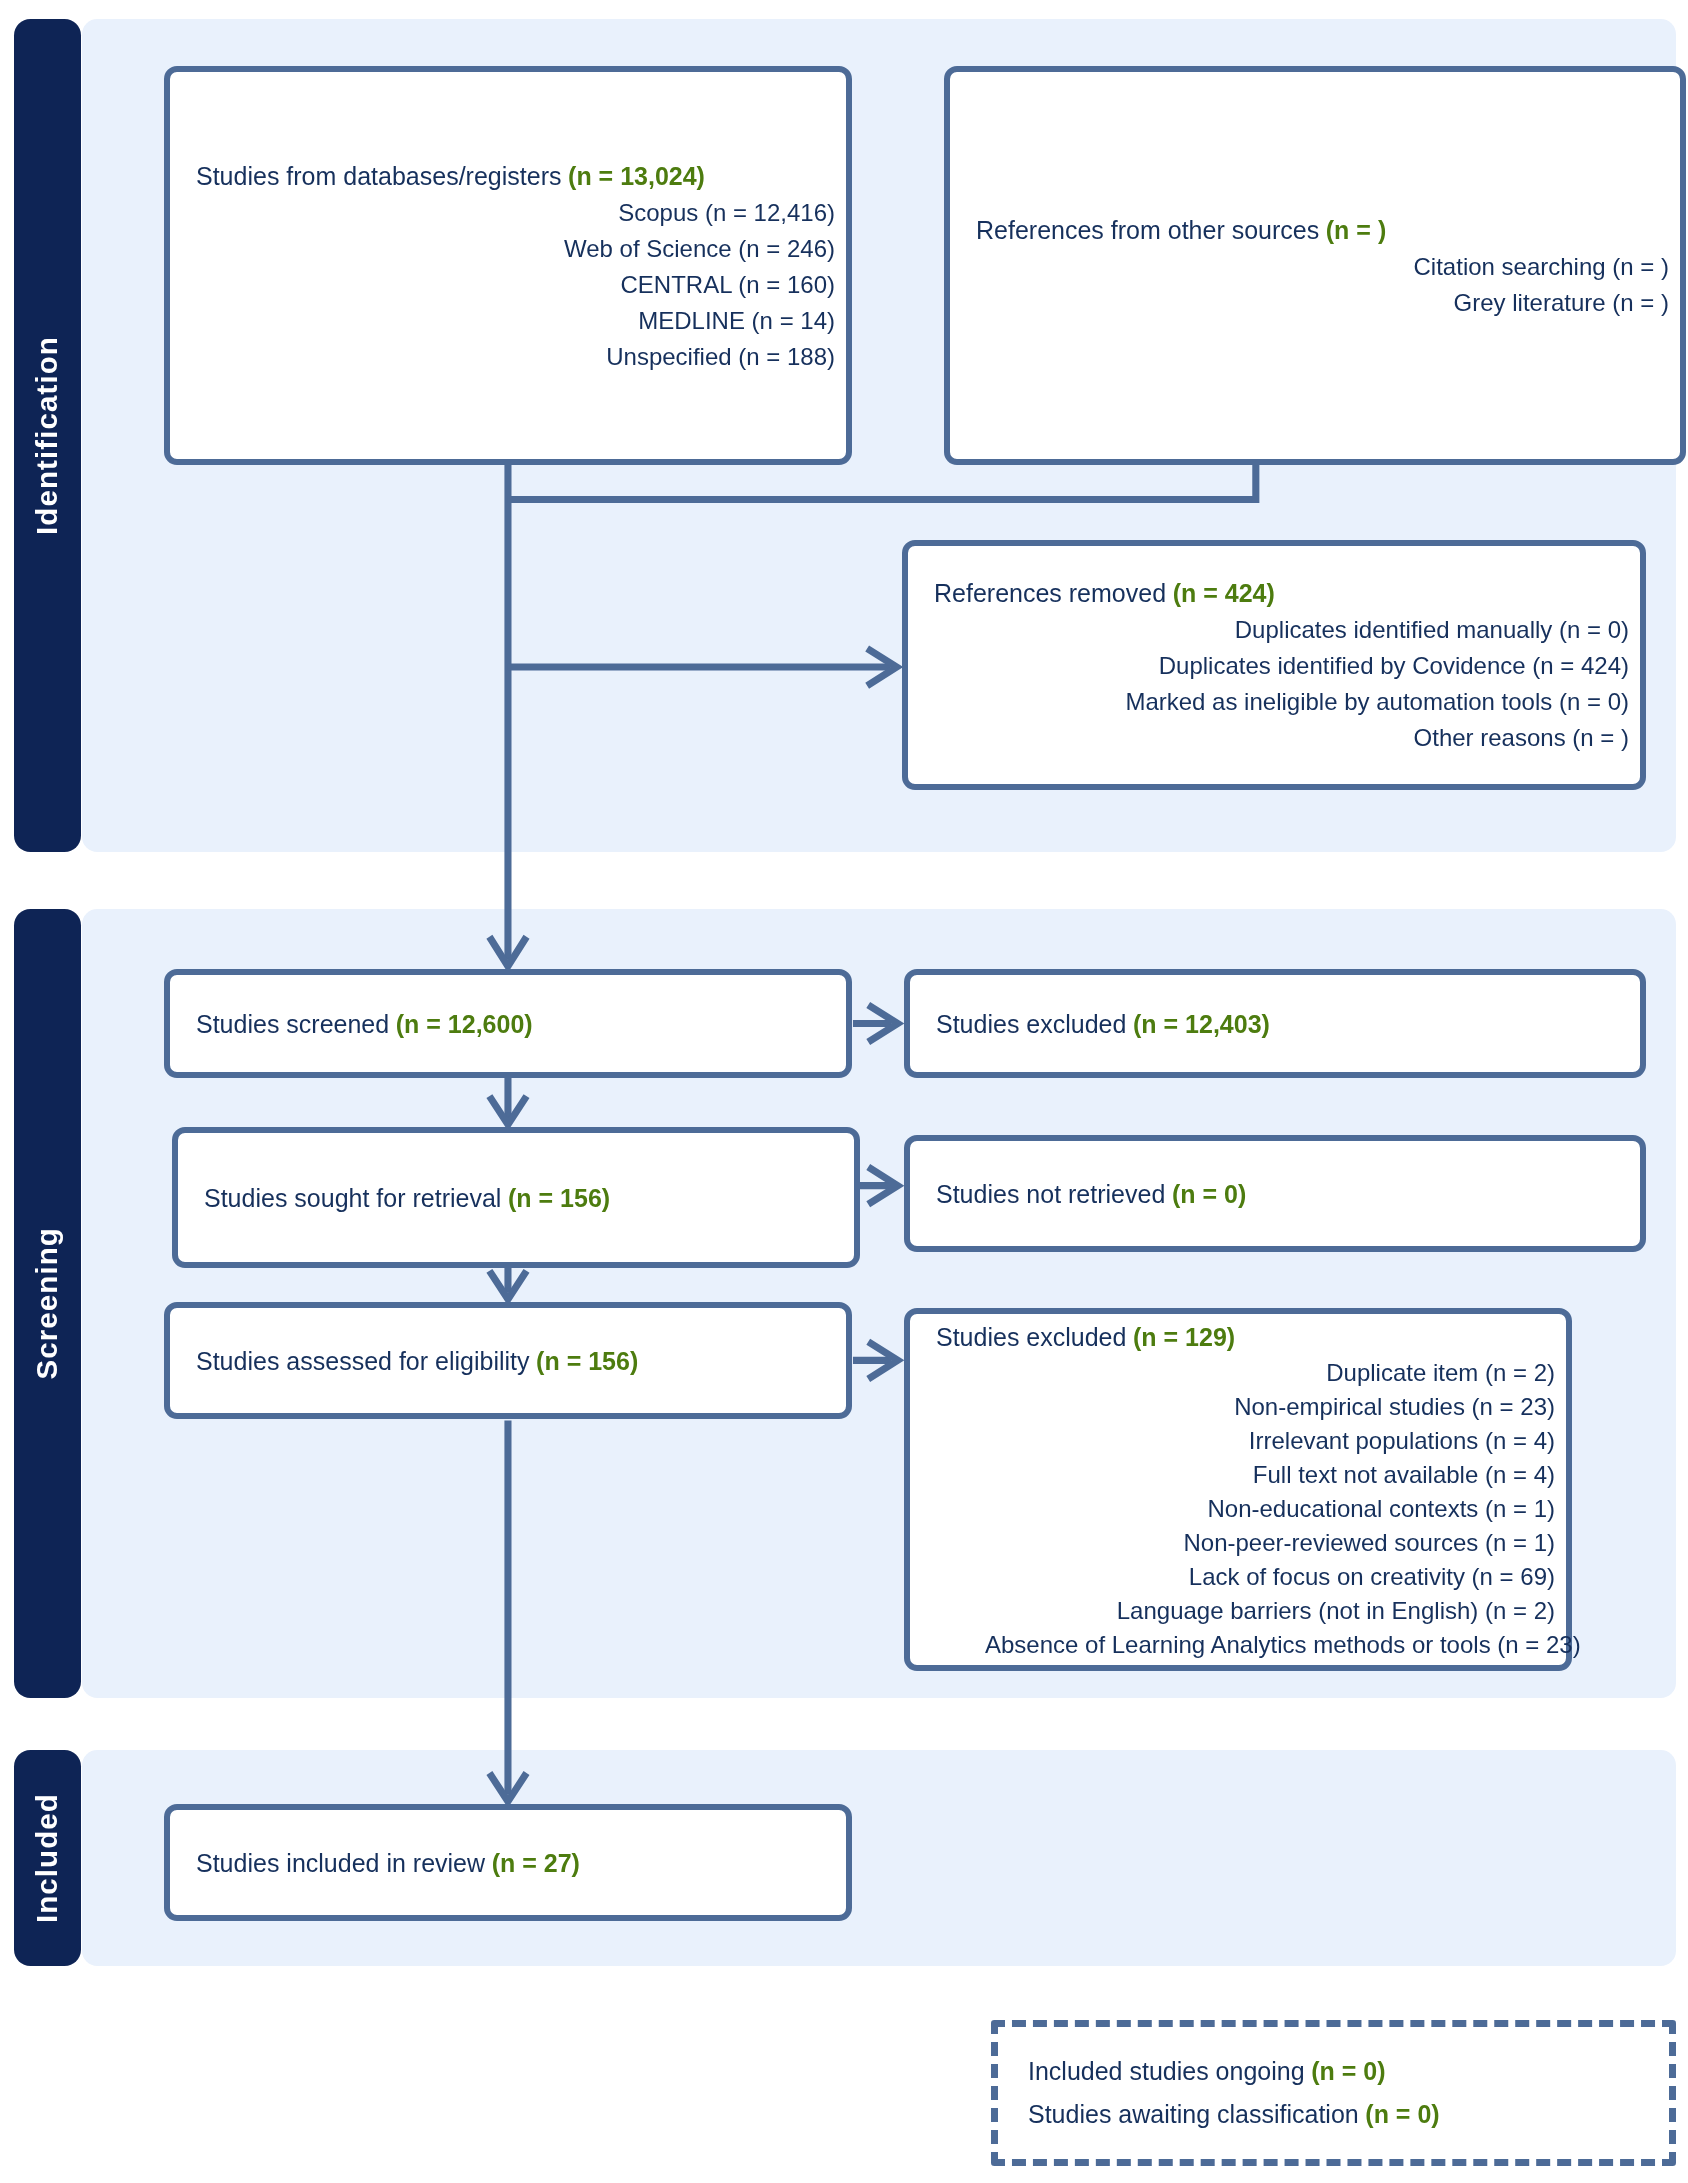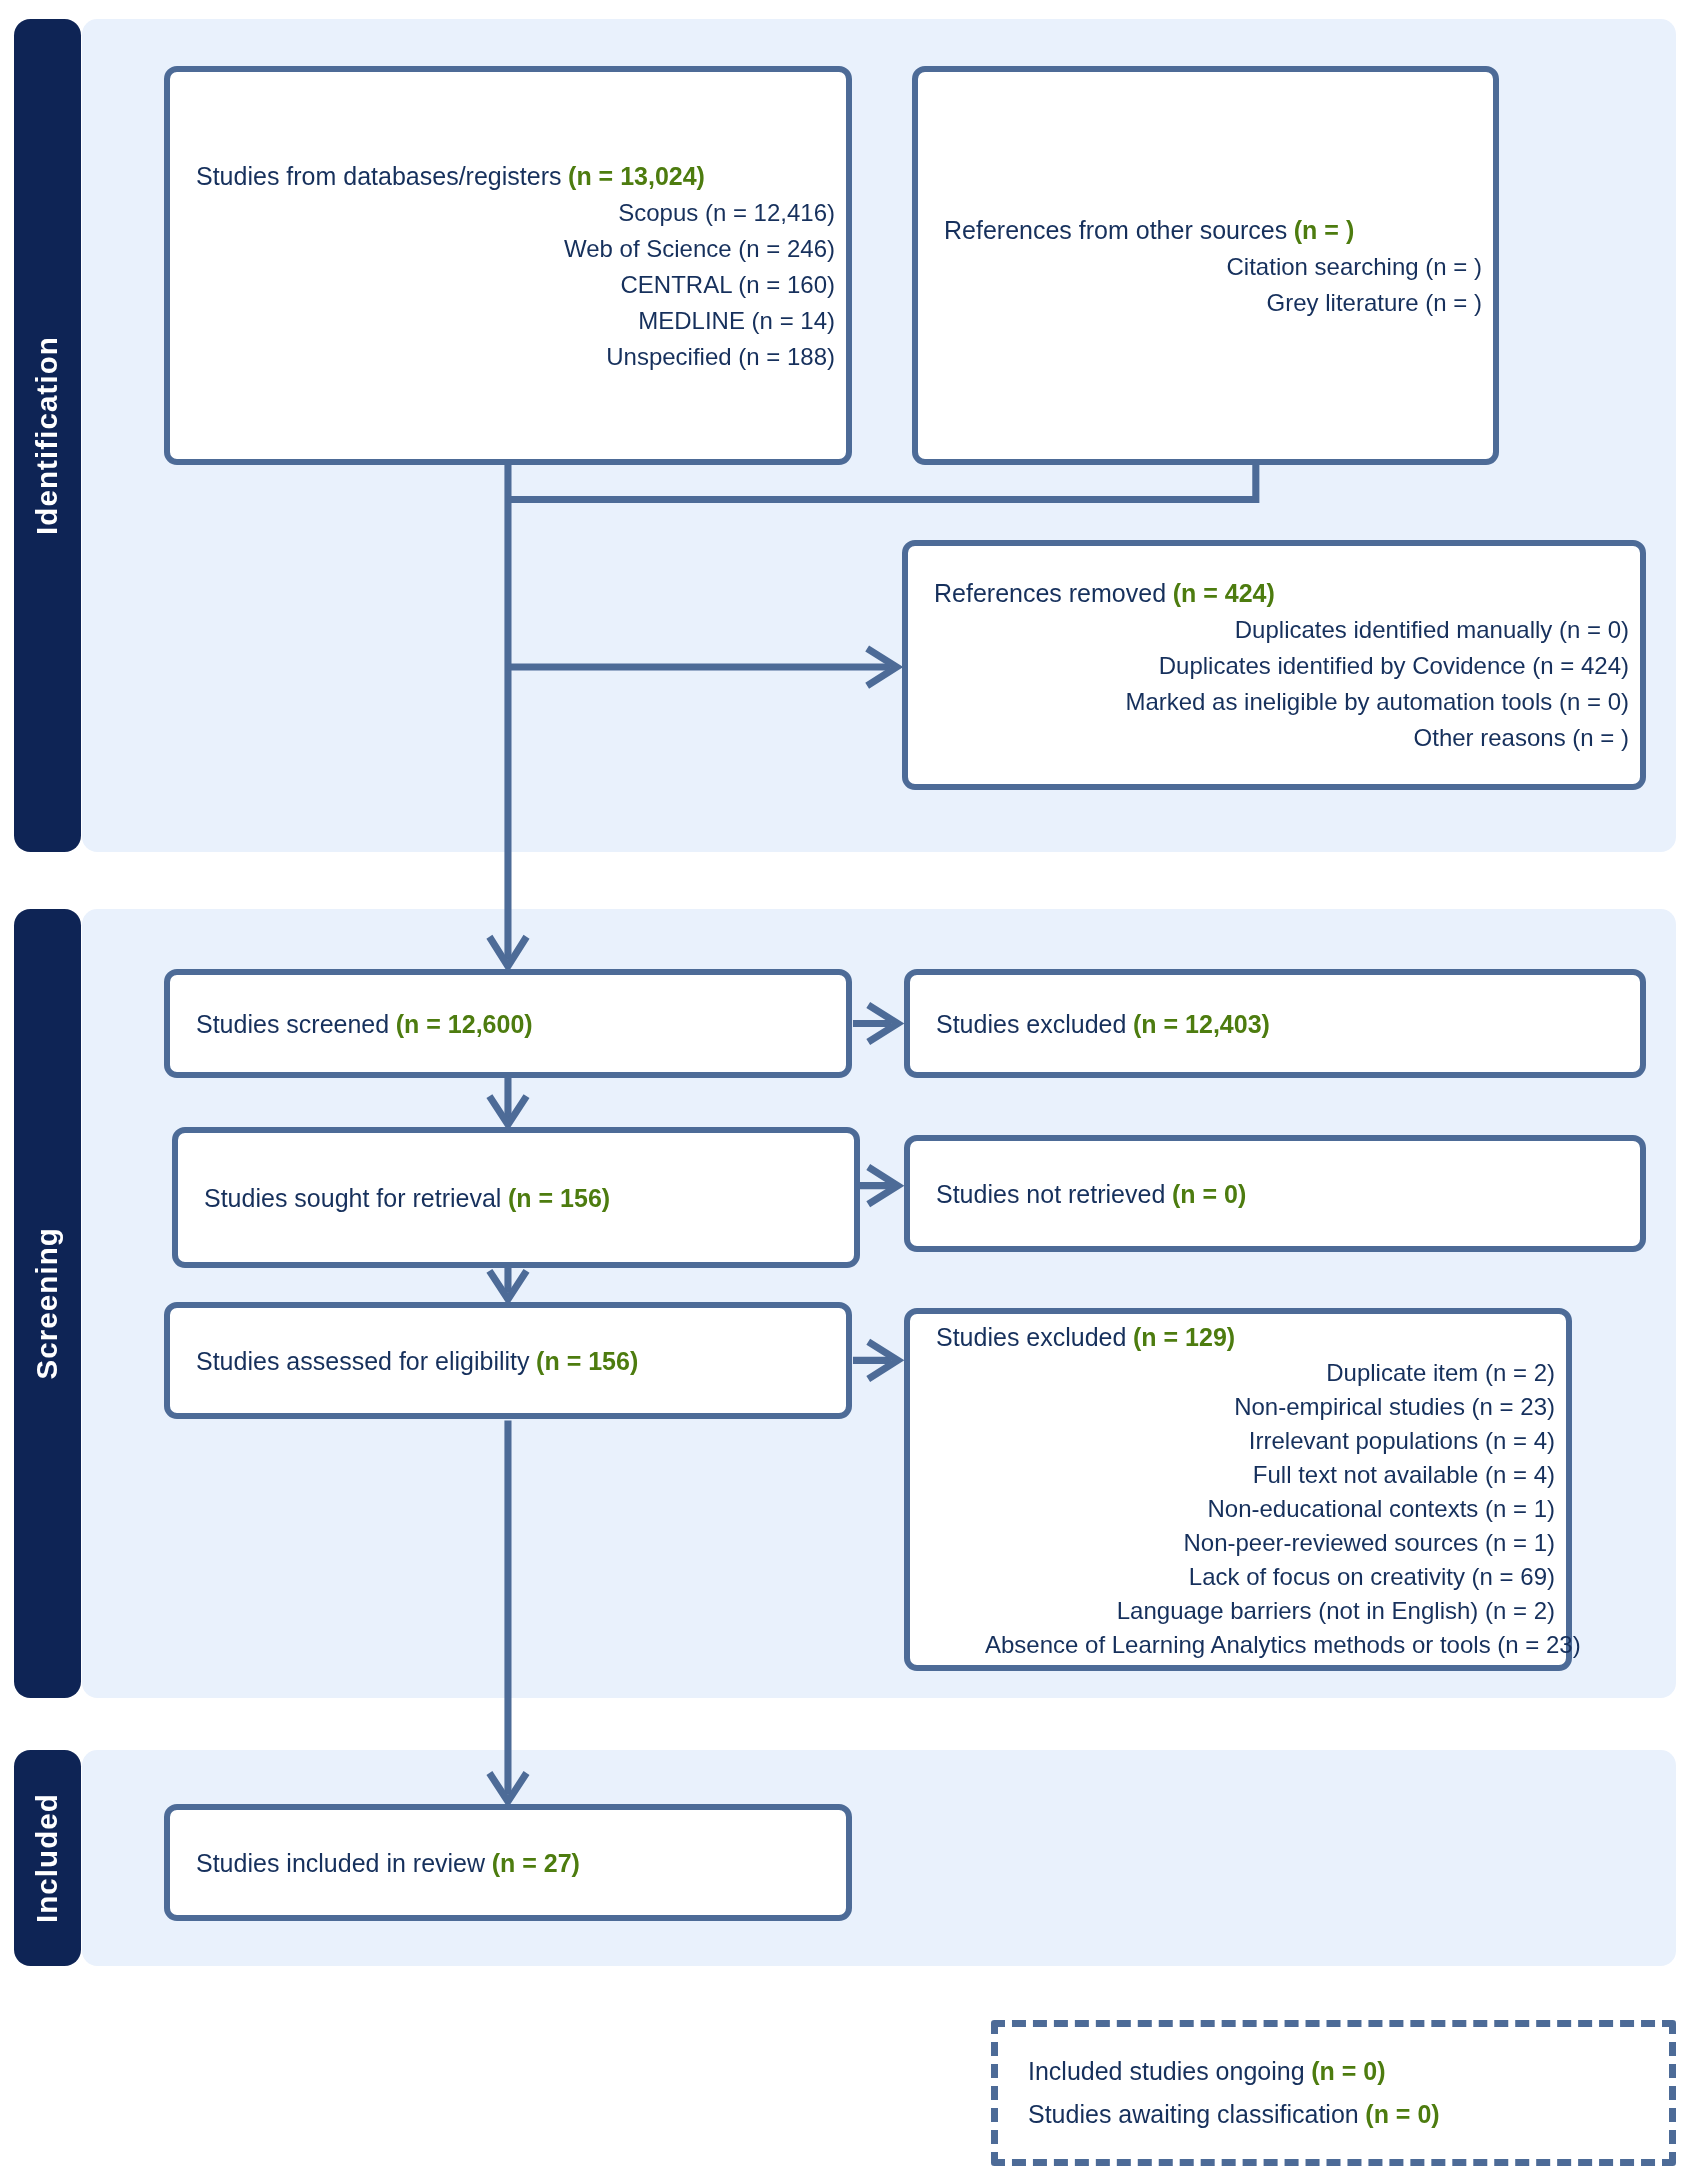--- a/index.html
+++ b/index.html
@@ -80,21 +80,21 @@
   .sub-item {
     font-size: 24px;
     line-height: 36px;
     margin-left: 49px;
     white-space: nowrap;
     text-align: right;
   }
   .tight .sub-item { line-height: 34px; }
 
   #box-databases   { left: 164px;  top: 66px;  width: 688px; height: 399px; }
-  #box-other       { left: 912px; top: 66px;  width: 587px; height: 399px; }
+  #box-other       { left: 944px; top: 66px;  width: 742px; height: 399px; }
   #box-removed     { left: 902px; top: 540px;  width: 744px; height: 250px; }
   #box-screened    { left: 164px;  top: 969px; width: 688px; height: 109px; }
   #box-excluded1   { left: 904px; top: 969px; width: 742px; height: 109px; }
   #box-sought      { left: 172px;  top: 1127px; width: 688px; height: 141px; }
   #box-notretrieved{ left: 904px; top: 1127px; width: 742px; height: 117px; margin-top: 8px; }
   #box-assessed    { left: 164px;  top: 1302px; width: 688px; height: 117px; }
   #box-excluded2   { left: 904px; top: 1308px; width: 668px; height: 363px; }
   #box-included    { left: 164px;  top: 1804px; width: 688px; height: 117px; }
 
   #box-ongoing {

